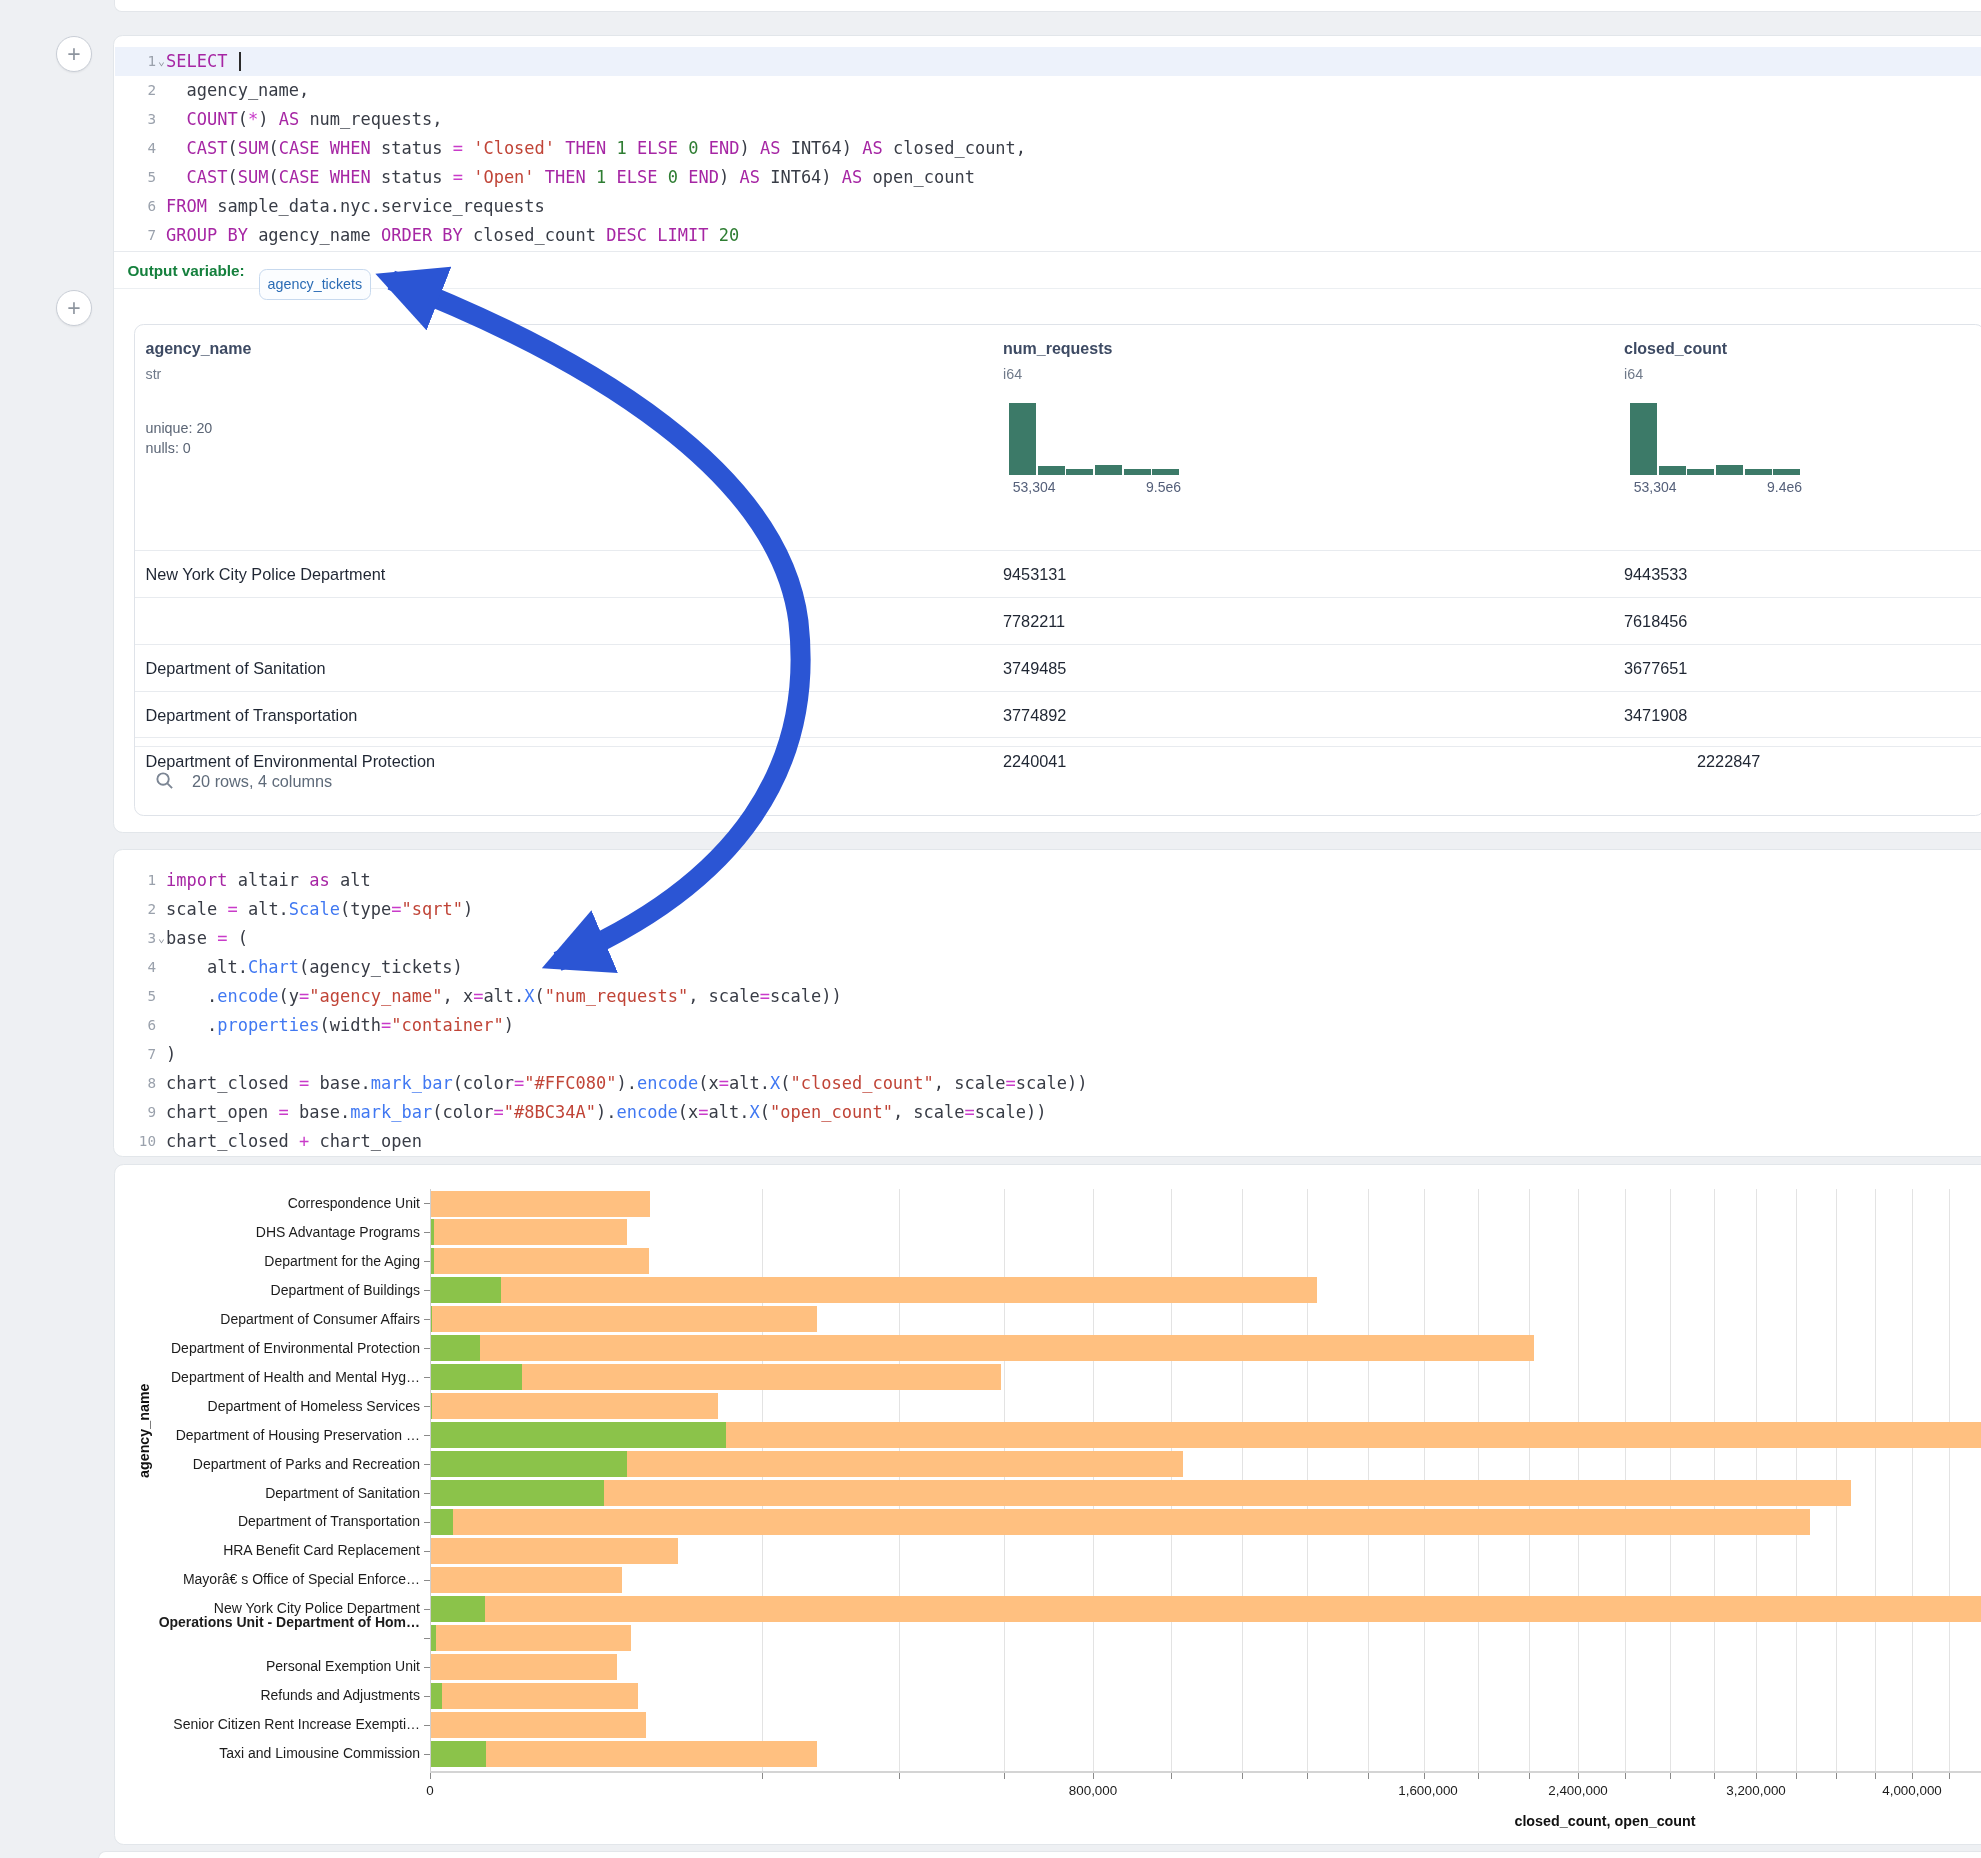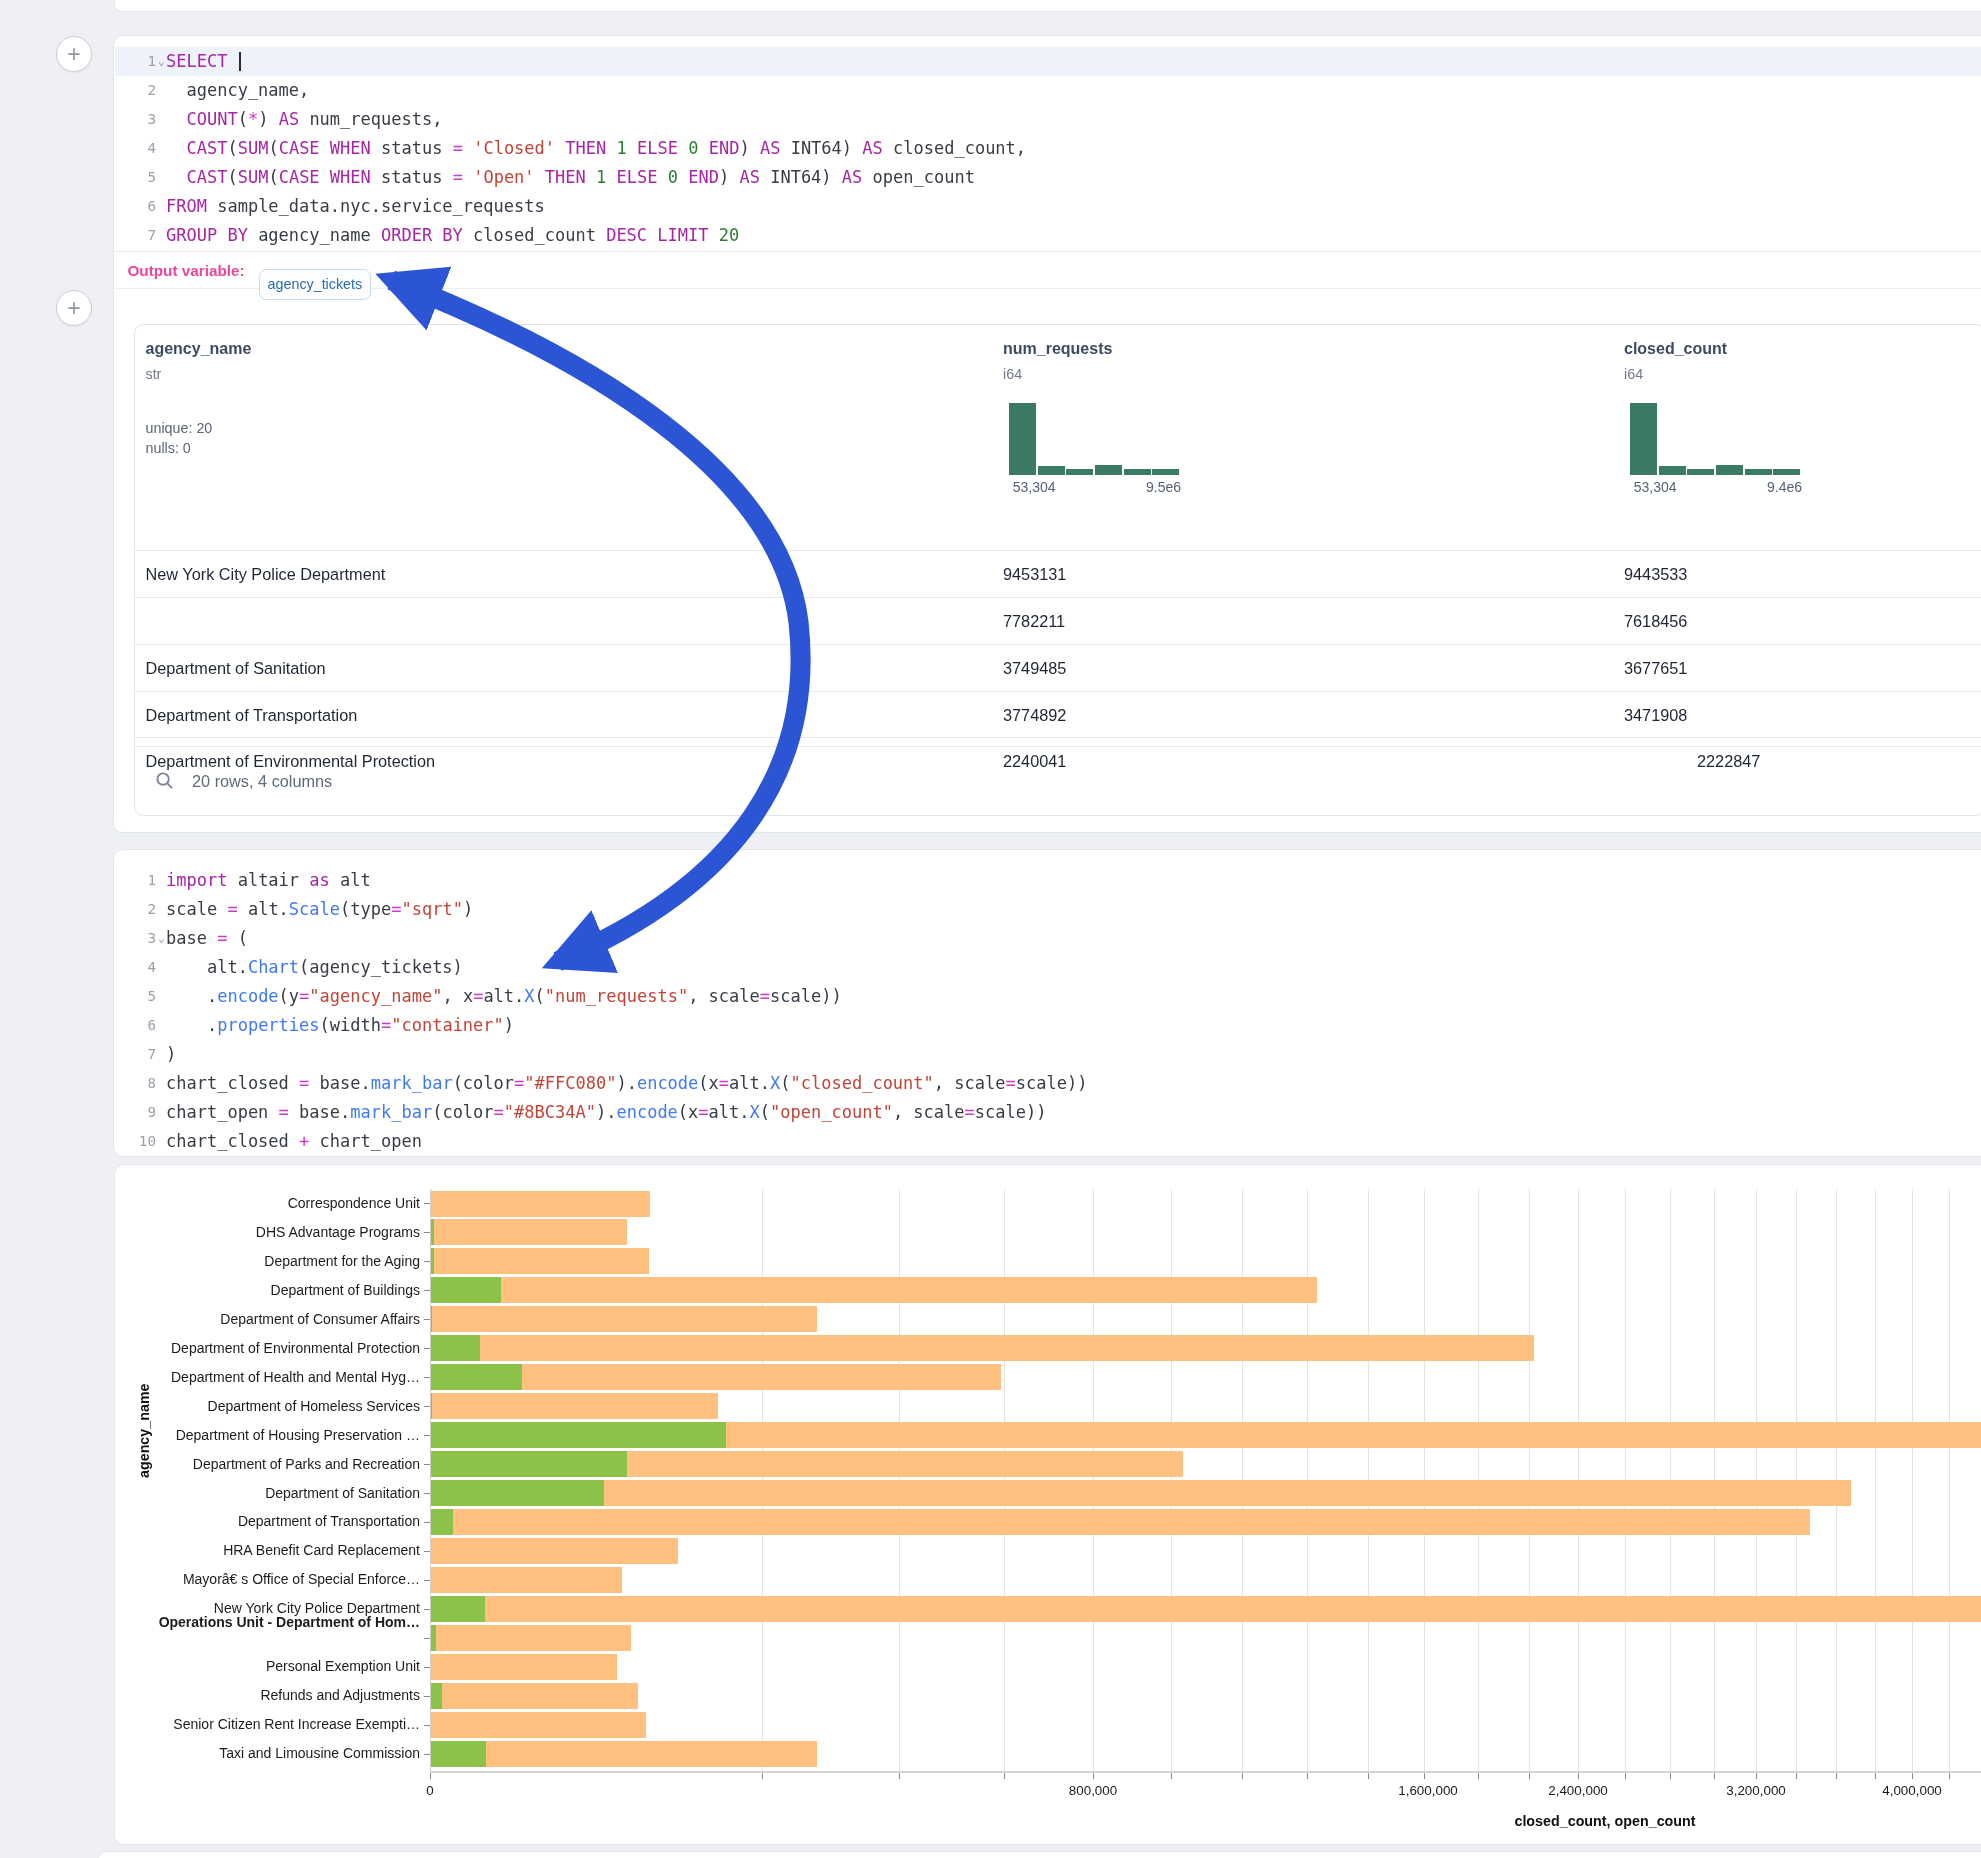--- a/index.html
+++ b/index.html
@@ -30,21 +30,21 @@
   .tk-kw{color:#A626A4;} .tk-fn{color:#4078F2;} .tk-str{color:#C04437;}
   .tk-num{color:#2E7D32;} .tk-op{color:#C93BC9;} .tk-plain{color:#383C46;}
   .caret{display:inline-block;width:1.9px;height:19px;background:#2b2b2b;vertical-align:middle;margin-left:1px;}
   #sql-line-hl { position:absolute; left:1px; right:1px; top:10.5px; height:29px; background:#edf2fb; }
 
   
   #sql-cell { left:113px; top:35px; right:-11.5px; height:798px; }
   #sql-editor { position:absolute; left:0; right:0; top:10.5px; }
   #output-var-row { position:absolute; left:0; right:0; top:215px; height:38px;
                     border-top:1px solid #e7eaee; border-bottom:1px solid #eceff2; }
-  #output-var-label { position:absolute; left:13.4px; top:9.6px; color:#ec4899; font-weight:bold; font-size:15.3px; }
+  #output-var-label { position:absolute; left:13.4px; top:9.6px; color:#15803d; font-weight:bold; font-size:15.3px; }
   #output-var-pill { position:absolute; left:145px; top:17px; width:112px; height:31px; border:1px solid #c7d9ee;
                      border-radius:7.6px; background:#fbfdff; color:#2B6CB5; font-size:14.3px; line-height:29px;
                      padding:0 7.6px; overflow:hidden; white-space:nowrap; }
 
   
   #df-card { position:absolute; left:20px; top:288px; right:7.6px; height:492px;
              border:1px solid #dfe3e9; border-radius:9.6px; background:#fff; overflow:hidden; }
   .col-head { position:absolute; top:0; }
   .col-name { font-weight:bold; font-size:16px; color:#3d4a63; }
   .col-type { font-size:14.3px; color:#707a8a; margin-top:7.6px; }

